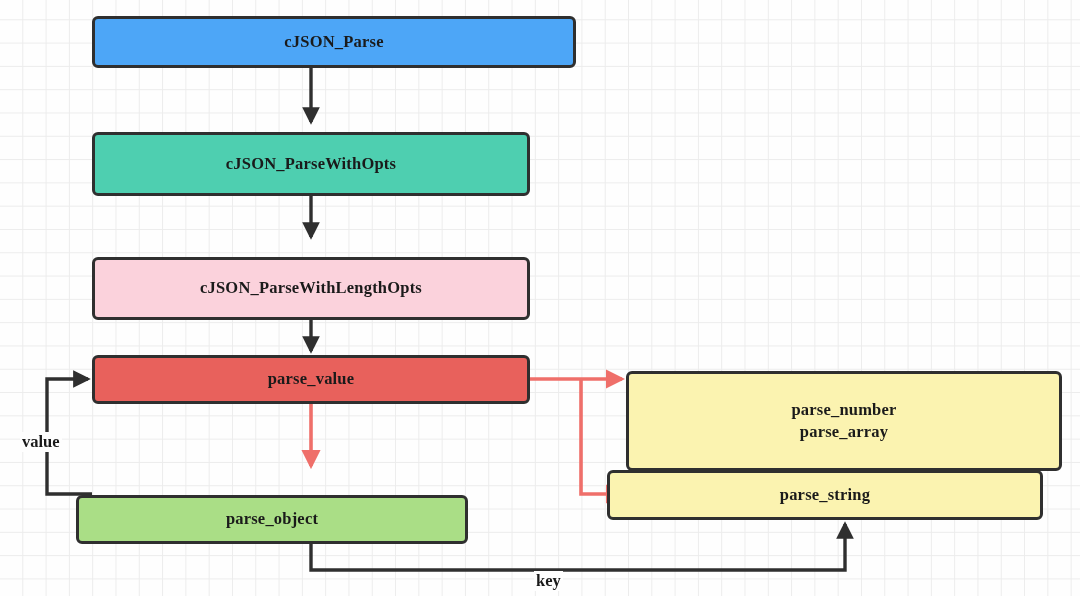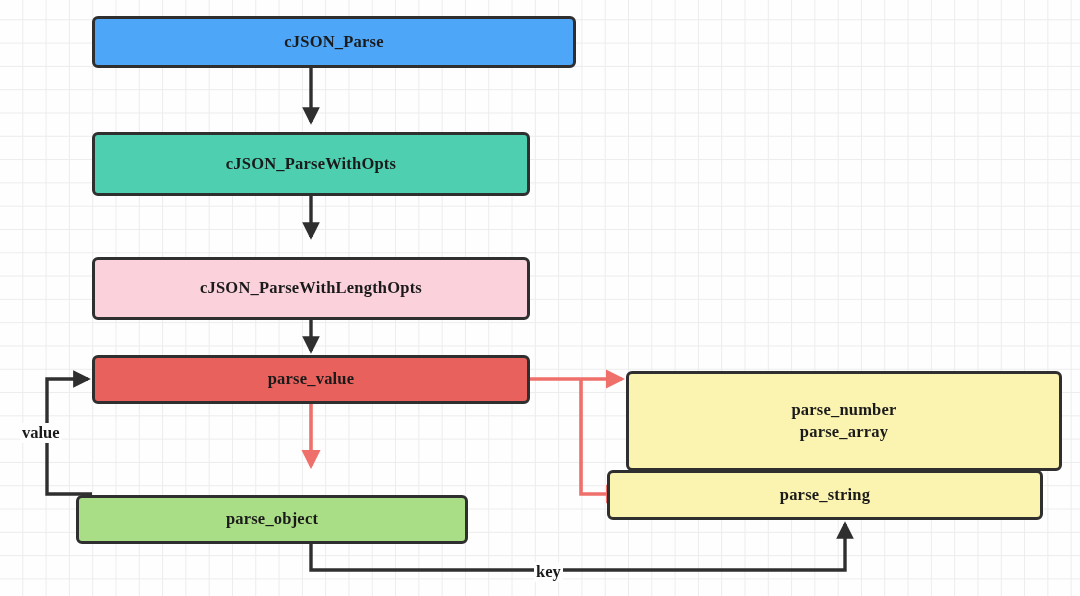--- a/index.html
+++ b/index.html
@@ -45,20 +45,21 @@
     overflow: visible;
   }
   .edge-label {
     position: absolute;
     font-weight: bold;
     font-size: 16.5px;
     color: #1a1a1a;
     background: #fefefe;
     padding: 0 2px;
     white-space: nowrap;
+    margin-top: 9px;
   }
 </style>
 </head>
 <body>
 
 <div id="canvas">
 
   <svg class="edges" viewBox="0 0 1080 596" xmlns="http://www.w3.org/2000/svg">
     <defs>
       <marker id="arrow-dark" viewBox="0 0 10 10" refX="8.4" refY="5" markerWidth="5.2" markerHeight="5.2" orient="auto-start-reverse">

